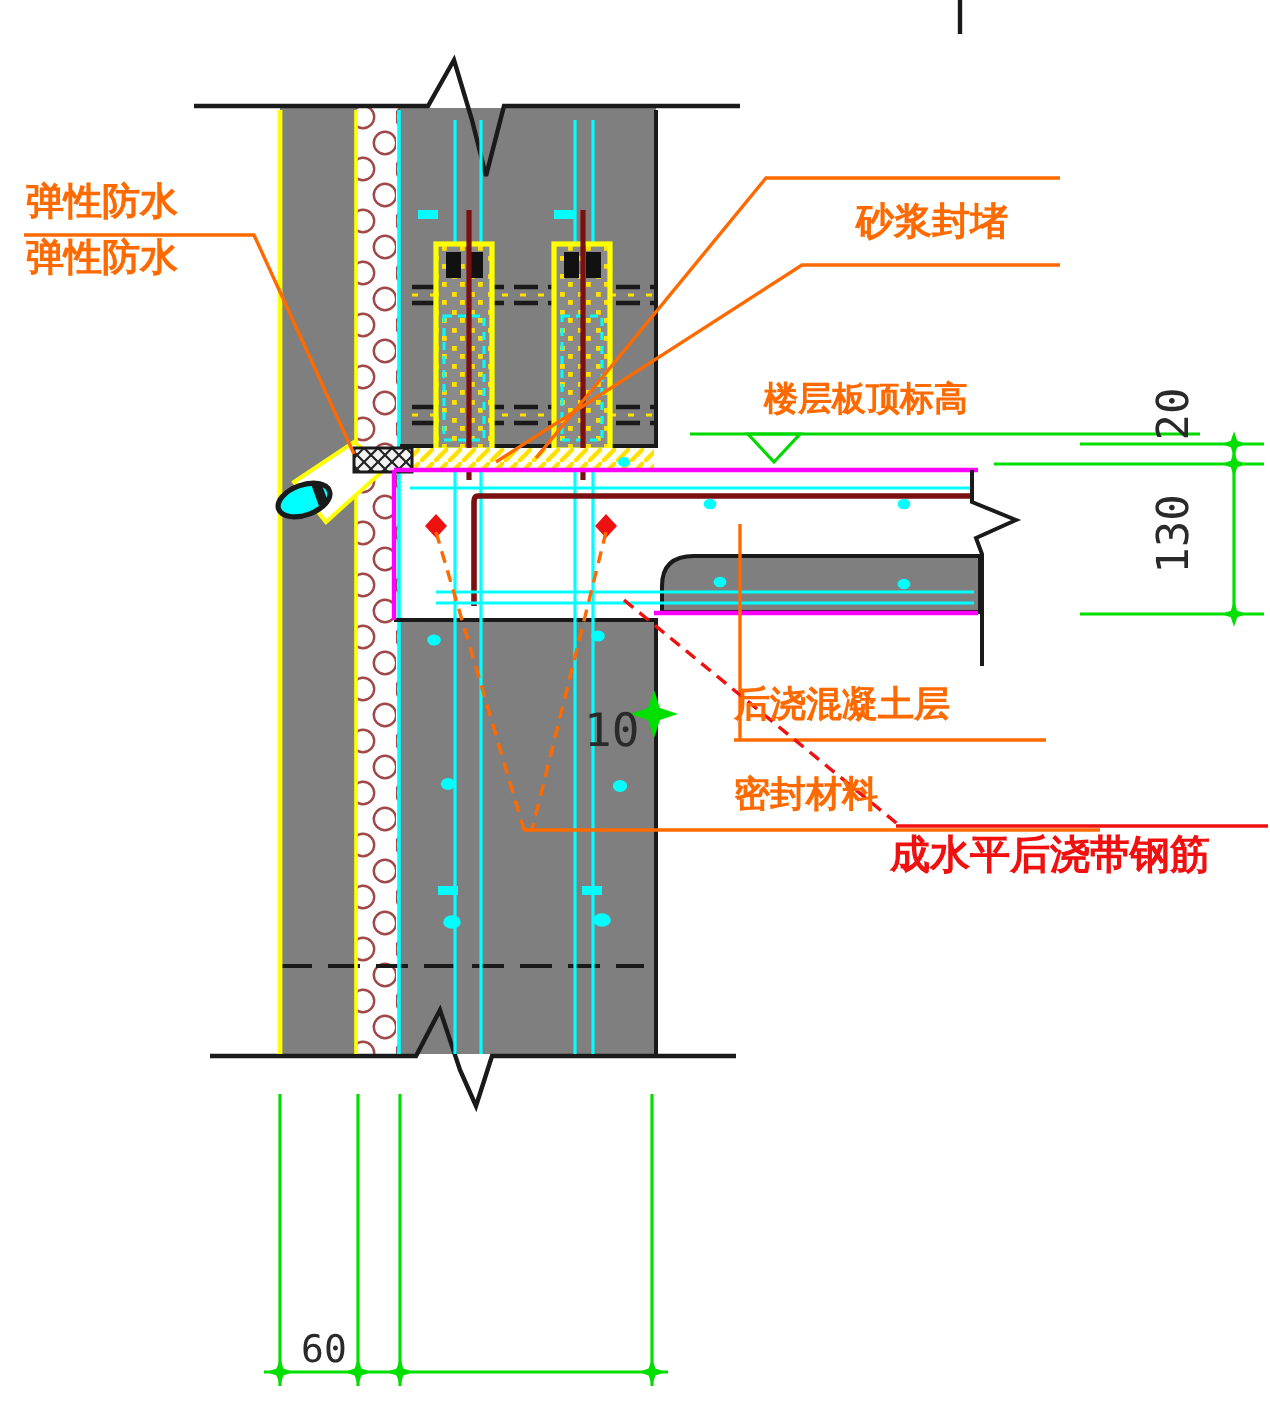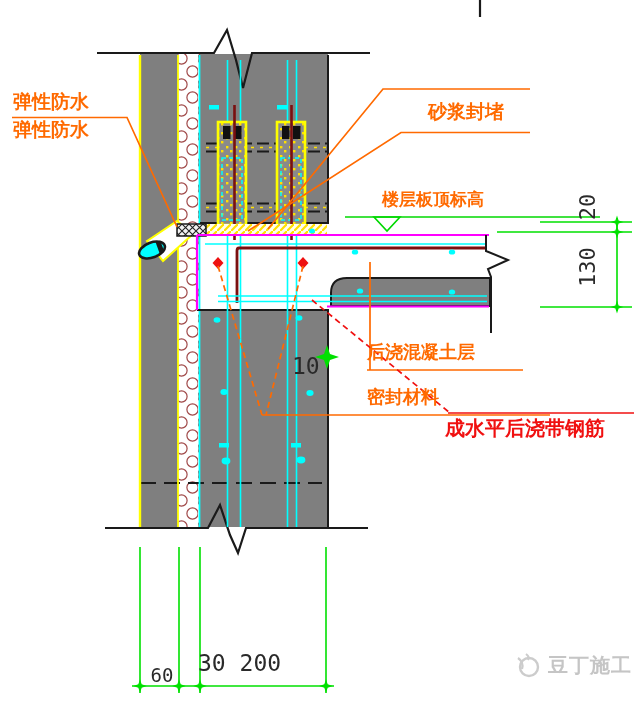--- a/index.html
+++ b/index.html
@@ -227,24 +227,15 @@
 <div class="lbl lbl-19" id="lbl-mortar">砂浆封堵</div>
 <div class="lbl lbl-18" id="lbl-postcast">后浇混凝土层</div>
 <div class="lbl lbl-17" id="lbl-elev">楼层板顶标高</div>
 <div class="lbl lbl-18" id="lbl-coupling">密封材料</div>
 <div class="lbl lbl-red" id="lbl-band">成水平后浇带钢筋</div>
 
 <div class="dim dim-rot" id="dim-20">20</div>
 <div class="dim dim-rot" id="dim-130">130</div>
 <div class="dim" id="dim-10">10</div>
 <div class="dim" id="dim-60">60</div>
-<div class="dim" id="dim-30-200">30 200</div>
-
-<div id="watermark">
-  <svg width="34" height="34" viewBox="0 0 34 34">
-    <circle cx="19" cy="19" r="9" fill="none" stroke="#cccccc" stroke-width="2.4"></circle>
-    <path d="M8,10 Q14,14 12,21" fill="none" stroke="#cccccc" stroke-width="2.2"></path>
-    <path d="M16,6 Q20,9 18,12" fill="none" stroke="#cccccc" stroke-width="2"></path>
-  </svg>
-  <span>豆丁施工</span>
+
+
 </div>
 
-</div>
-
 </body></html>

